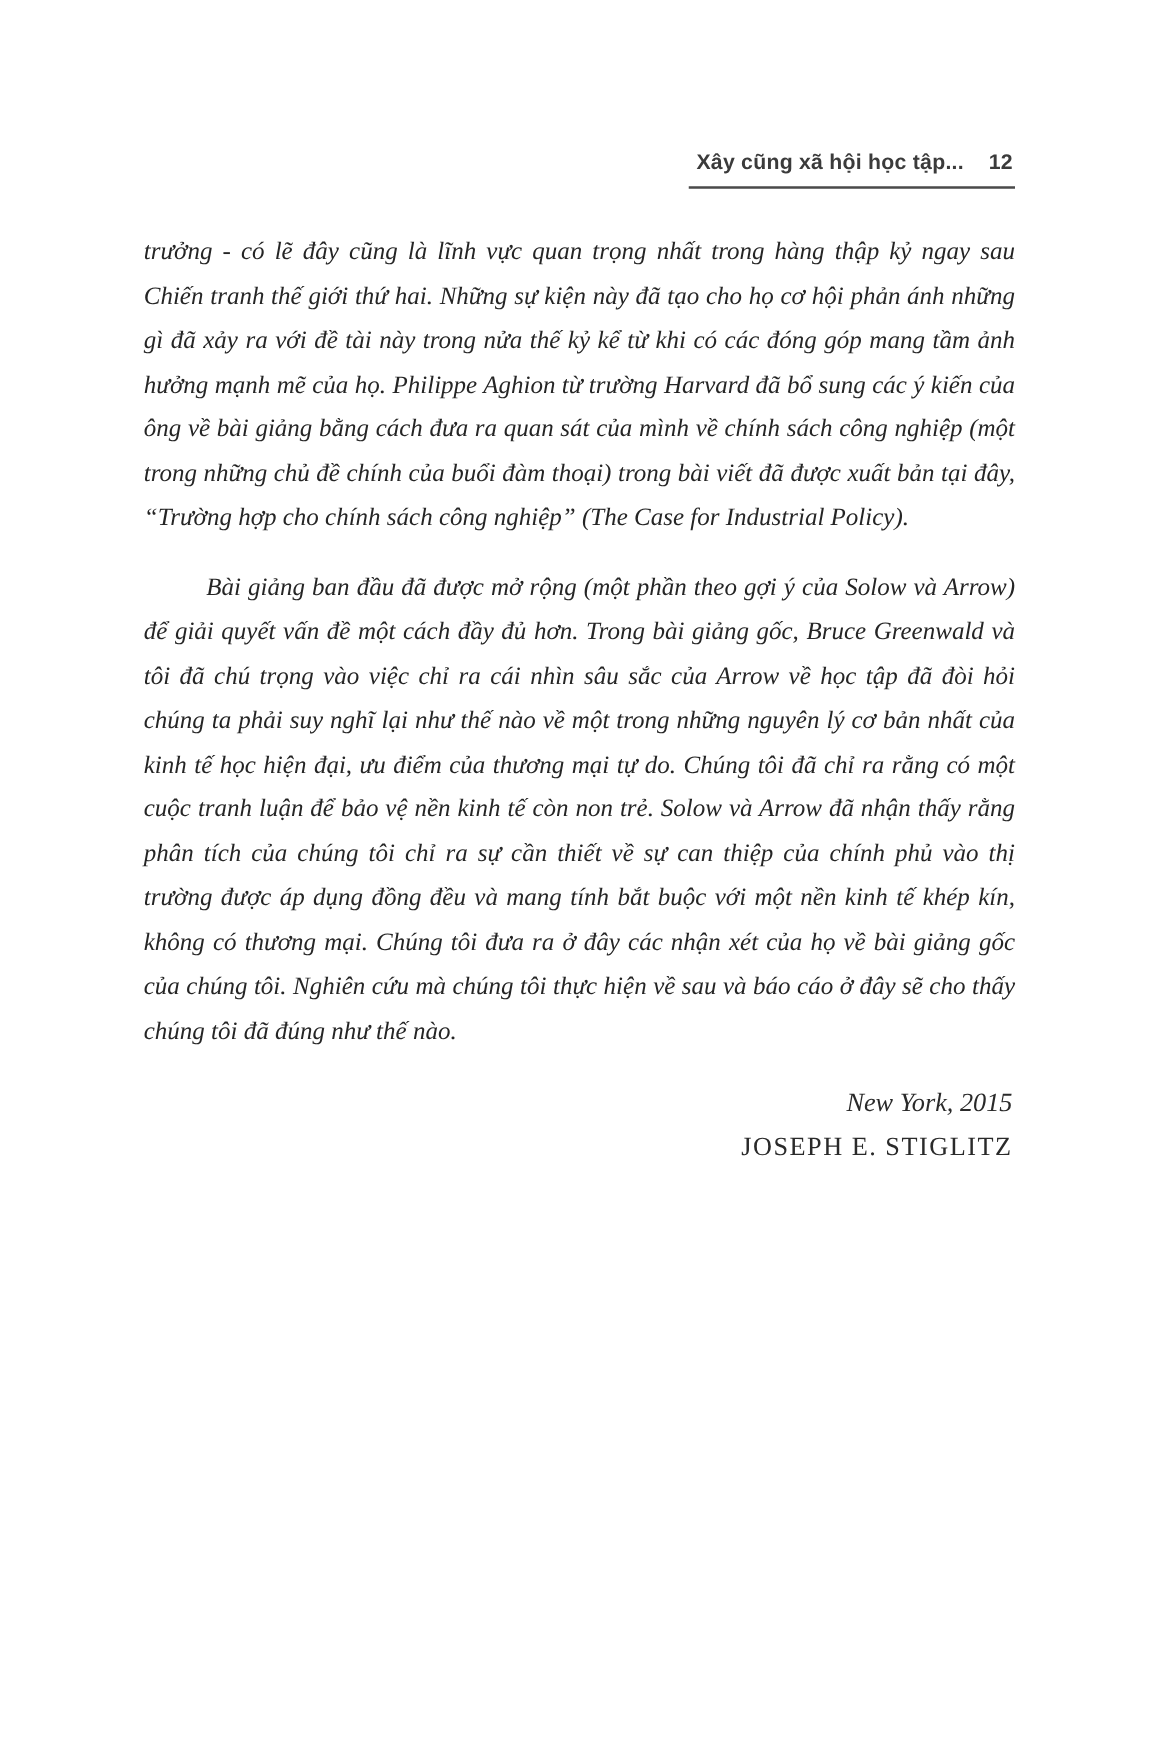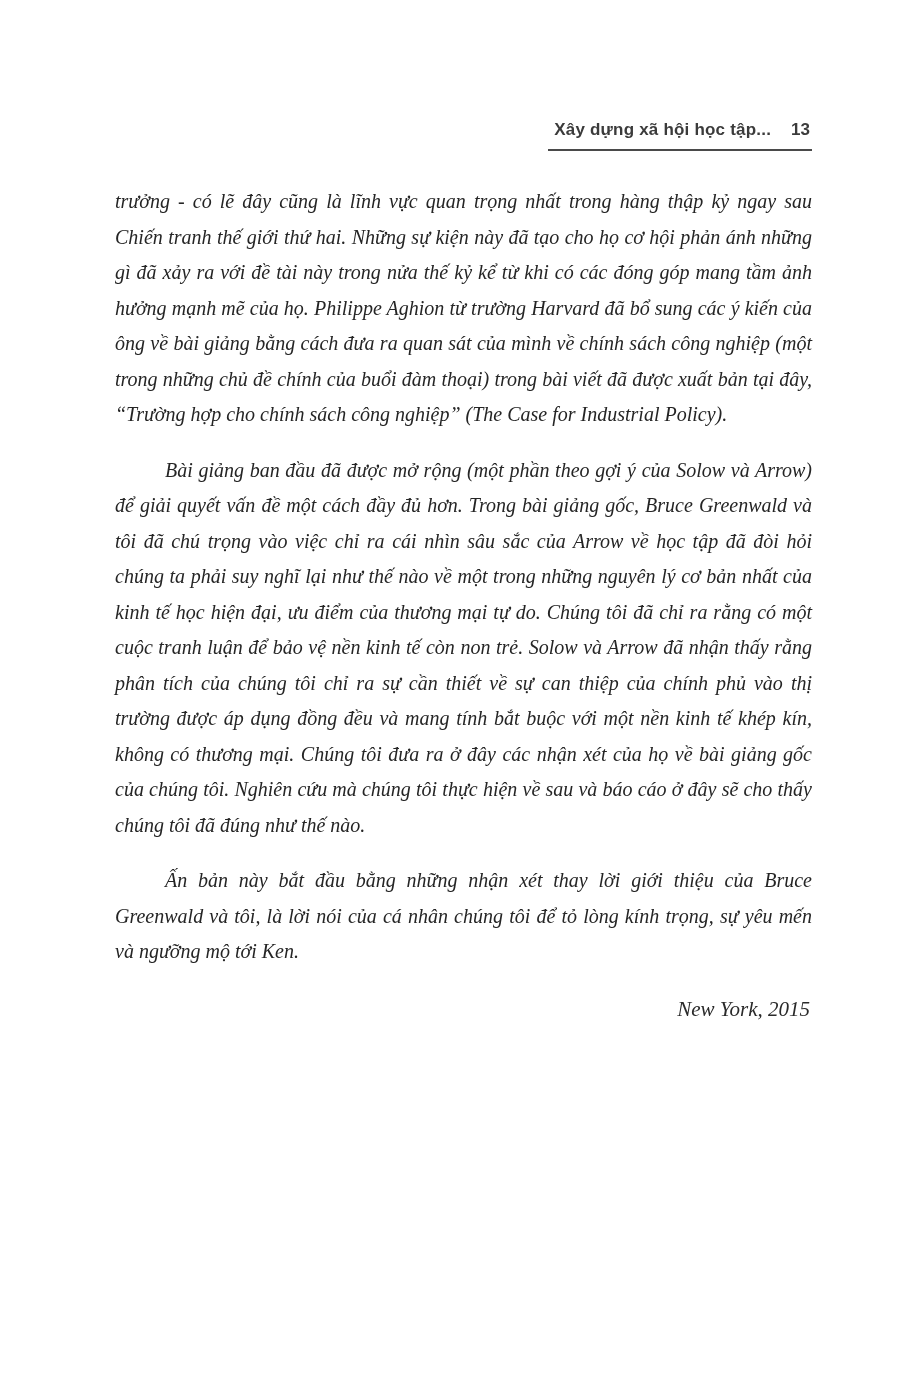--- a/index.html
+++ b/index.html
@@ -72,28 +72,28 @@
     color: #2a2a2a;
   }
 </style>
 </head>
 <body>
 
 <div class="page">
 
   <div class="header-row">
     <div class="header-inner">
-      <span class="header-title">Xây dựng xã hội học tập...</span>
-      <span class="header-pagenum">13</span>
+      <span class="header-title">Xây cũng xã hội học tập...</span>
+      <span class="header-pagenum">12</span>
     </div>
   </div>
 
   <div class="body-text">
     <p class="para">trưởng - có lẽ đây cũng là lĩnh vực quan trọng nhất trong hàng thập kỷ ngay sau Chiến tranh thế giới thứ hai. Những sự kiện này đã tạo cho họ cơ hội phản ánh những gì đã xảy ra với đề tài này trong nửa thế kỷ kể từ khi có các đóng góp mang tầm ảnh hưởng mạnh mẽ của họ. Philippe Aghion từ trường Harvard đã bổ sung các ý kiến của ông về bài giảng bằng cách đưa ra quan sát của mình về chính sách công nghiệp (một trong những chủ đề chính của buổi đàm thoại) trong bài viết đã được xuất bản tại đây, “Trường hợp cho chính sách công nghiệp” (The Case for Industrial Policy).</p>
     <p class="para indent">Bài giảng ban đầu đã được mở rộng (một phần theo gợi ý của Solow và Arrow) để giải quyết vấn đề một cách đầy đủ hơn. Trong bài giảng gốc, Bruce Greenwald và tôi đã chú trọng vào việc chỉ ra cái nhìn sâu sắc của Arrow về học tập đã đòi hỏi chúng ta phải suy nghĩ lại như thế nào về một trong những nguyên lý cơ bản nhất của kinh tế học hiện đại, ưu điểm của thương mại tự do. Chúng tôi đã chỉ ra rằng có một cuộc tranh luận để bảo vệ nền kinh tế còn non trẻ. Solow và Arrow đã nhận thấy rằng phân tích của chúng tôi chỉ ra sự cần thiết về sự can thiệp của chính phủ vào thị trường được áp dụng đồng đều và mang tính bắt buộc với một nền kinh tế khép kín, không có thương mại. Chúng tôi đưa ra ở đây các nhận xét của họ về bài giảng gốc của chúng tôi. Nghiên cứu mà chúng tôi thực hiện về sau và báo cáo ở đây sẽ cho thấy chúng tôi đã đúng như thế nào.</p>
-    <p class="para indent">Ấn bản này bắt đầu bằng những nhận xét thay lời giới thiệu của Bruce Greenwald và tôi, là lời nói của cá nhân chúng tôi để tỏ lòng kính trọng, sự yêu mến và ngưỡng mộ tới Ken.</p>
   </div>
 
   <div class="signature">
     <div class="sig-place">New York, 2015</div>
+    <div class="sig-author">JOSEPH E. STIGLITZ</div>
   </div>
 
 </div>
 
 </body></html>

